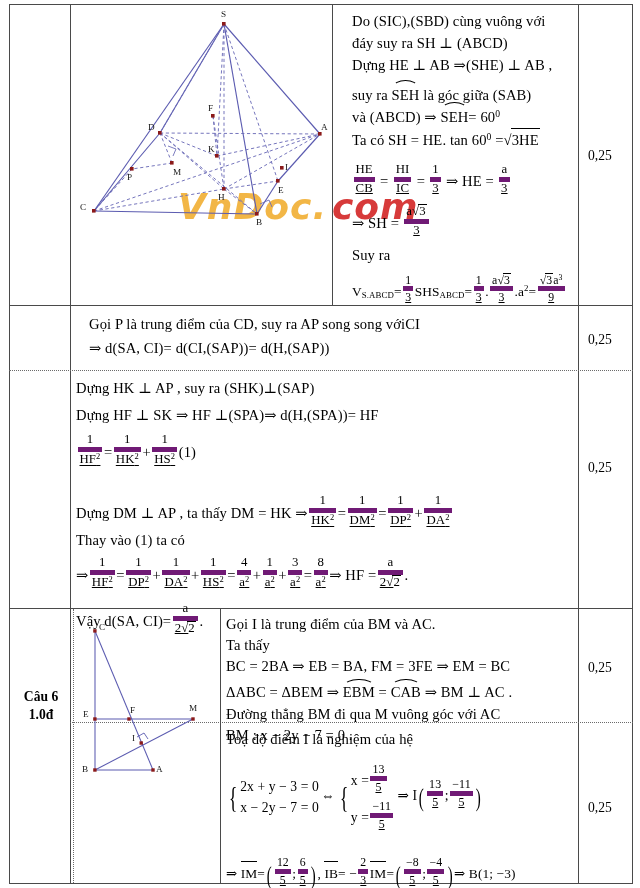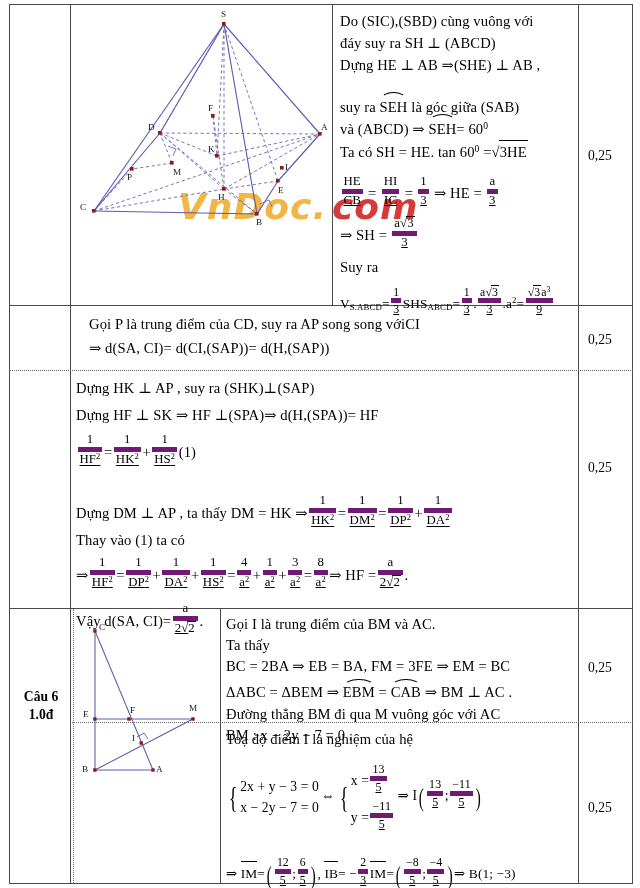--- a/index.html
+++ b/index.html
@@ -250,31 +250,31 @@
         <text x="136" y="105">F</text>
         <text x="146" y="194">H</text>
         <text x="213" y="164">I</text>
         <text x="136" y="146">K</text>
         <text x="101" y="169">M</text>
         <text x="55" y="174">P</text>
       </g>
     </svg>
   </div>
 
-  <div class="cell body-text" style="left:340px; top:10px; width:236px;">
+  <div class="cell body-text" style="left:352px; top:10px; width:236px;">
     <div>
       <span>Do (SIC),(SBD) cùng vuông với</span>
     </div>
     <div>
       <span>đáy suy ra  SH ⊥ (ABCD)</span>
     </div>
     <div>
       <span>Dựng  HE ⊥ AB ⇒</span><span class="mi">(<span>SHE</span>)</span> <span>⊥ AB ,</span>
     </div>
-    <div style="margin-top:19px;">
+    <div style="margin-top:7px;">
       <span>suy ra</span>
       <span class="hat">SEH</span>
       <span>là góc giữa (SAB)</span>
     </div>
     <div>
       <span>và (ABCD)  ⇒</span>
       <span class="hat">SEH</span><span>= 60</span><sup>0</sup>
     </div>
     <div>
       <span>Ta có  SH = HE. tan 60</span><sup>0</sup> <span>=</span>√<span class="sqrt">3HE</span>

